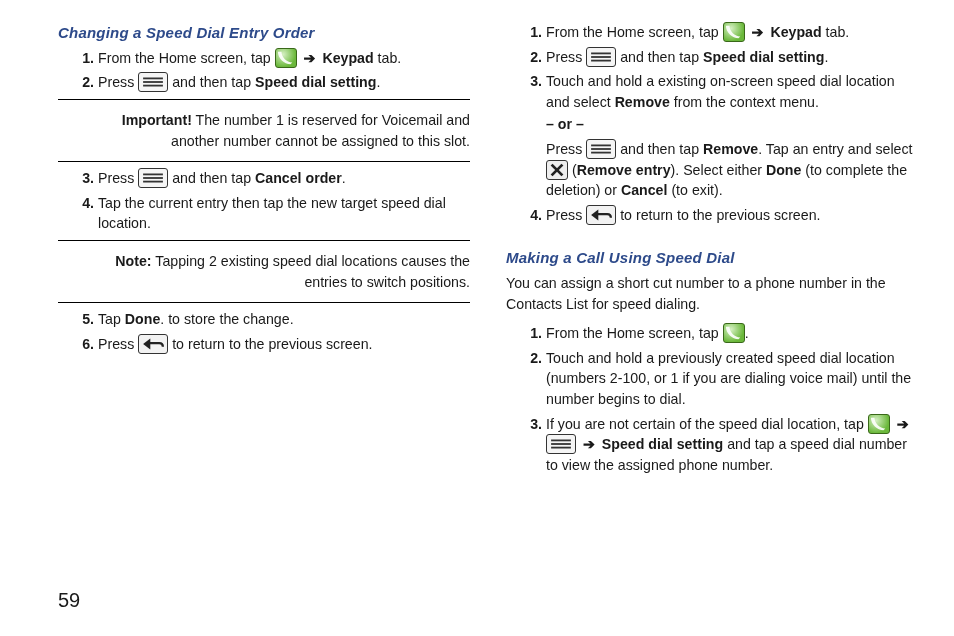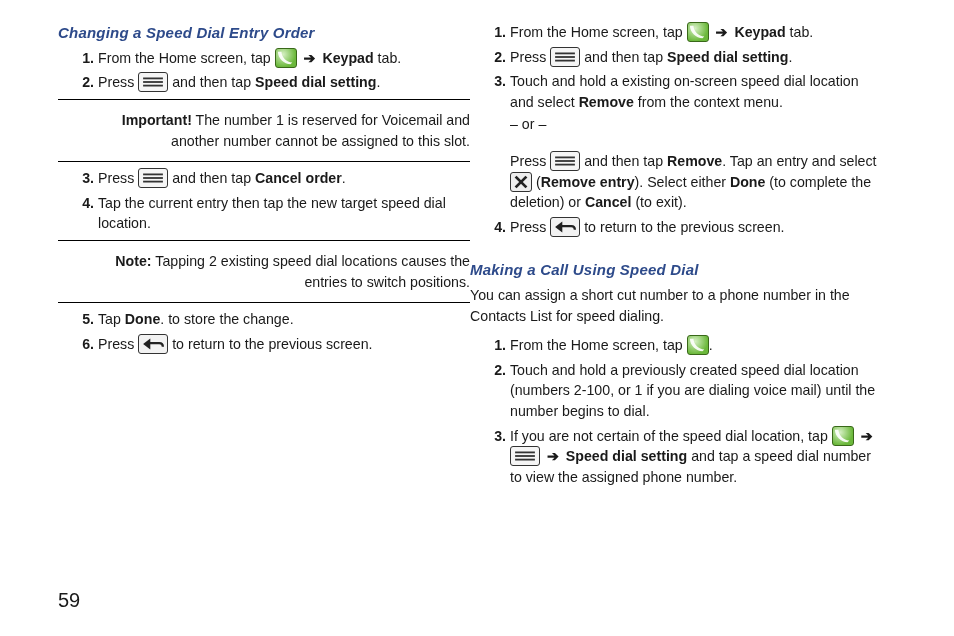--- a/index.html
+++ b/index.html
@@ -10,20 +10,21 @@
     background: #fff;
     font-family: Arial, Helvetica, sans-serif;
     color: #1a1a1a;
   }
   .page {
     box-sizing: border-box;
     width: 954px;
     height: 636px;
     padding: 20px 28px 10px 58px;
     display: flex;
+    gap: 36px;
     position: relative;
   }
   .col {
     width: 412px;
     font-size: 14.2px;
     line-height: 1.45;
   }
   .heading {
     font-family: Verdana, Geneva, sans-serif;
     font-weight: 700;
@@ -110,21 +111,22 @@
   .intro {
     margin: 2px 0 9px 0;
   }
   .pagenum {
     position: absolute;
     left: 58px;
     bottom: 24px;
     font-size: 20px;
   }
   .subline {
-    margin: 2px 0 16px 0;
+    margin: 2px 0 4px 0;
+    font-weight: bold;
   }
 </style>
 </head>
 <body>
 
 <div class="page">
 
   <div class="col">
     <div class="heading">Changing a Speed Dial Entry Order</div>
     <ol class="steps">

